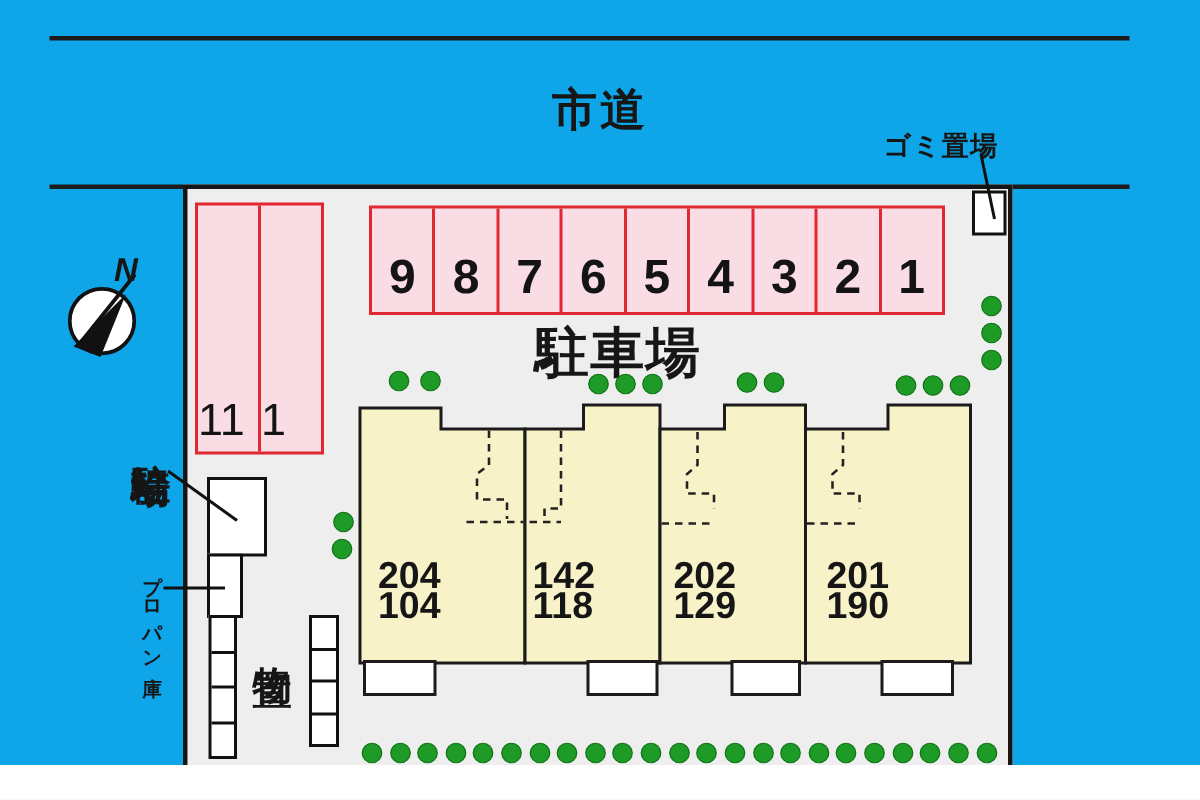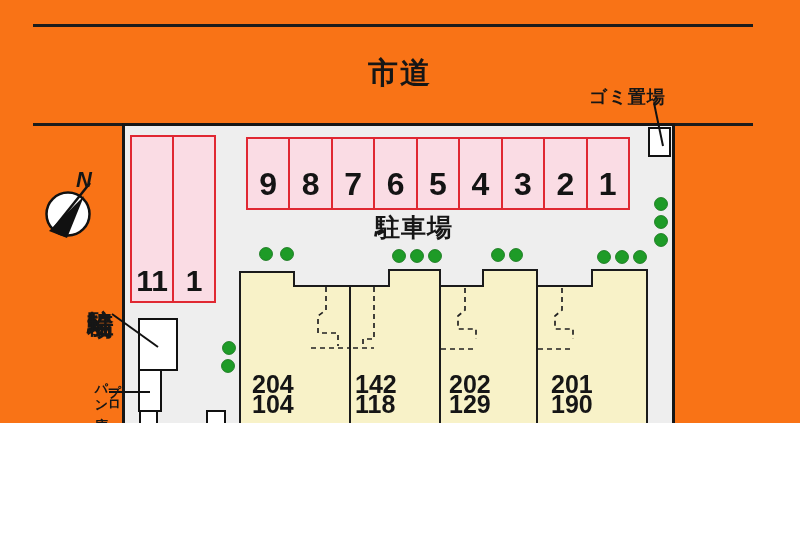--- a/index.html
+++ b/index.html
@@ -1,18 +1,18 @@
 <!DOCTYPE html>
 <html><head>
 <meta charset="utf-8">
 <style>
   * { margin:0; padding:0; box-sizing:border-box; }
   html,body { background:#ffffff; }
   body { font-family:"Liberation Sans","DejaVu Sans",sans-serif; color:#161616; }
-  .canvas { position:relative; width:800px; height:423px; background:#f97316; overflow:hidden; }
+  .canvas { position:relative; width:800px; height:510px; background:#0ea5e9; overflow:hidden; }
 
   .road-line { position:absolute; left:33px; width:720px; height:3px; background:#1c1c1c; }
   .road-label { position:absolute; left:352px; top:53px; width:96px; text-align:center;
                 font-size:30px; font-weight:bold; letter-spacing:2px; }
 
   .site { position:absolute; left:122px; top:123px; width:553px; height:390px;
           background:#eeeeee; border:3px solid #161616; }
 
   .garbage-label { position:absolute; left:589px; top:85px; font-size:18px; font-weight:bold; letter-spacing:1px; }
   .garbage-box { position:absolute; left:648px; top:127px; width:23px; height:30px;
@@ -20,27 +20,27 @@
 
   .stall-row { position:absolute; left:246px; top:137px; width:384px; height:73px;
                display:flex; background:#fadce4; border:2px solid #e02832; }
   .stall-row .cell { flex:1; display:flex; align-items:center; justify-content:center;
                      padding-top:22px; border-right:2px solid #e02832;
                      font-size:32px; font-weight:bold; color:#141414; }
   .stall-row .cell:last-child { border-right:none; }
 
   .side-stalls { position:absolute; left:130px; top:135px; width:86px; height:168px;
                  display:flex; background:#fadce4; border:2px solid #e02832; }
-  .side-stalls .cell { flex:1; display:flex; align-items:flex-end; justify-content:center;
+  .side-stalls .cell { flex:1; display:flex; align-items:flex-end; 
                        padding-bottom:3px; border-right:2px solid #e02832;
-                       font-size:30px; font-weight:bold; color:#141414; }
+                       font-size:30px; font-weight:normal; color:#141414; }
   .side-stalls .cell:last-child { border-right:none; }
 
-  .parking-label { position:absolute; left:341px; top:211px; width:112px; text-align:right;
-                   font-size:25px; font-weight:bold; letter-spacing:1px; }
+  .parking-label { position:absolute; left:356px; top:211px; width:112px; text-align:center;
+                   font-size:36px; font-weight:bold; letter-spacing:1px; }
 
   .v-label { position:absolute; writing-mode:vertical-rl; text-orientation:upright;
              font-weight:bold; line-height:1; }
   .bicycle-label { left:88px; top:288px; font-size:26px; letter-spacing:2px; }
   .propane-label { left:95px; top:374px; font-size:13px; letter-spacing:2px; }
   .shed-label { left:169px; top:423px; font-size:26px; letter-spacing:3px; }
 
   .structure { position:absolute; background:#ffffff; border:2px solid #111; }
   .stack { position:absolute; background:#ffffff; border:2px solid #111;
            display:flex; flex-direction:column; }

